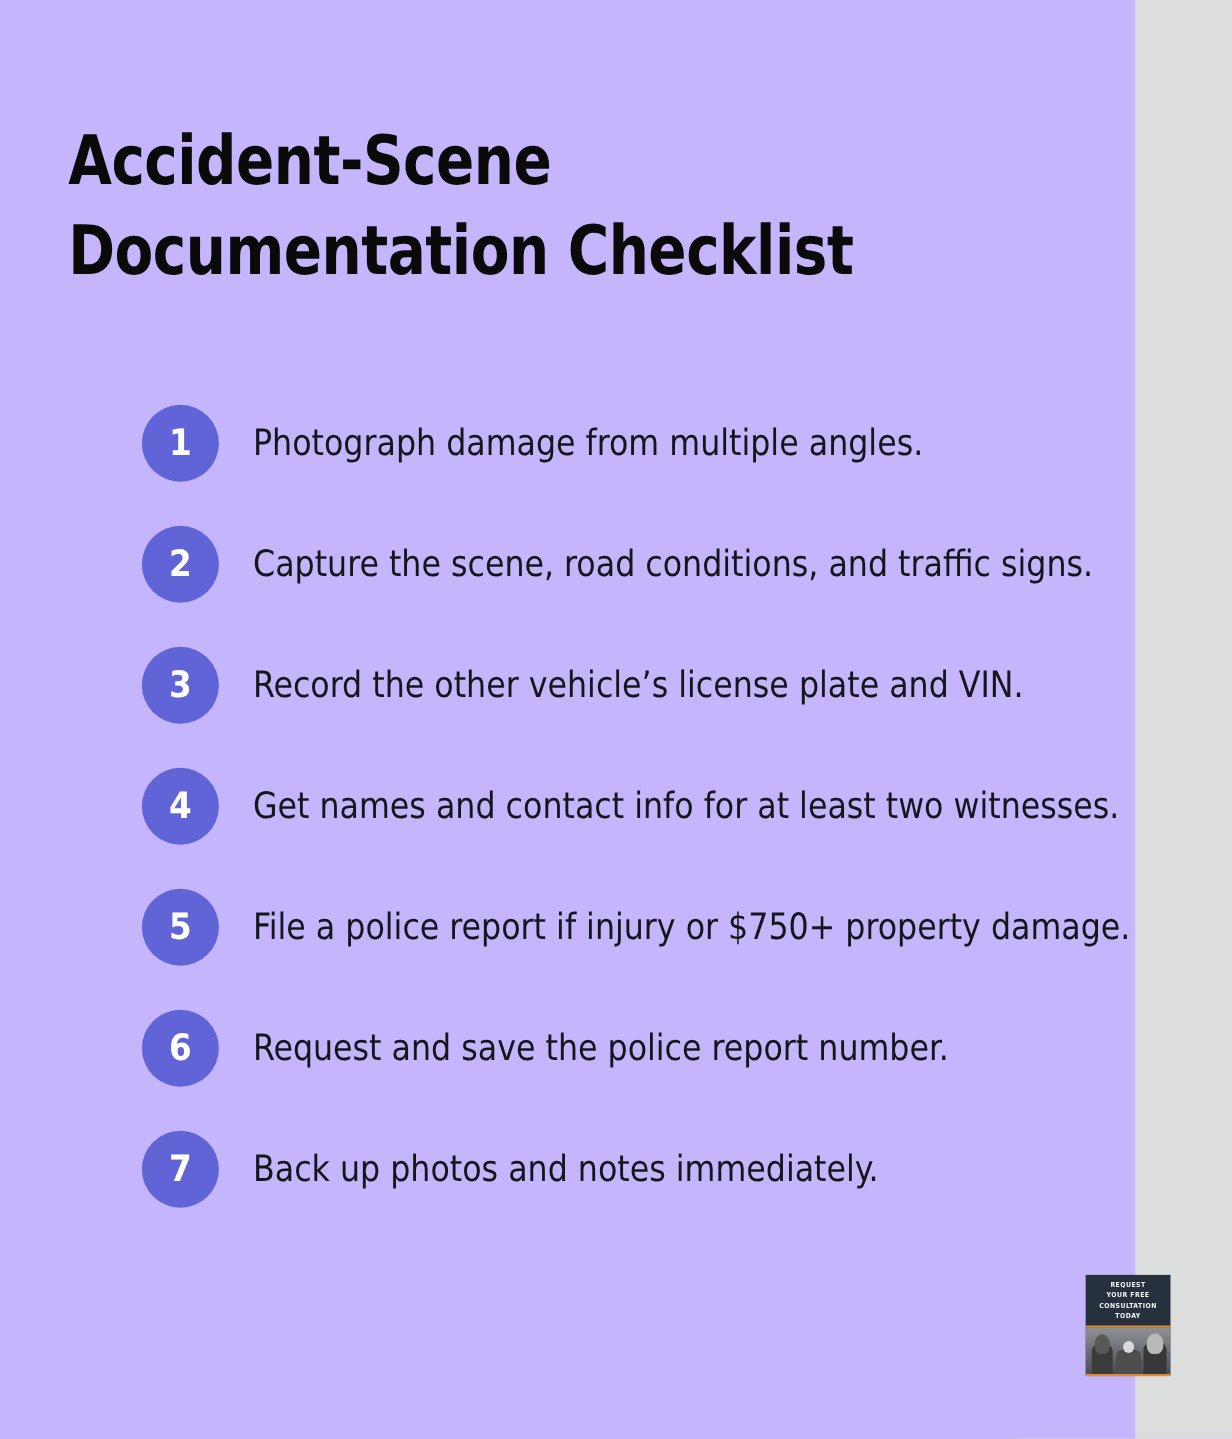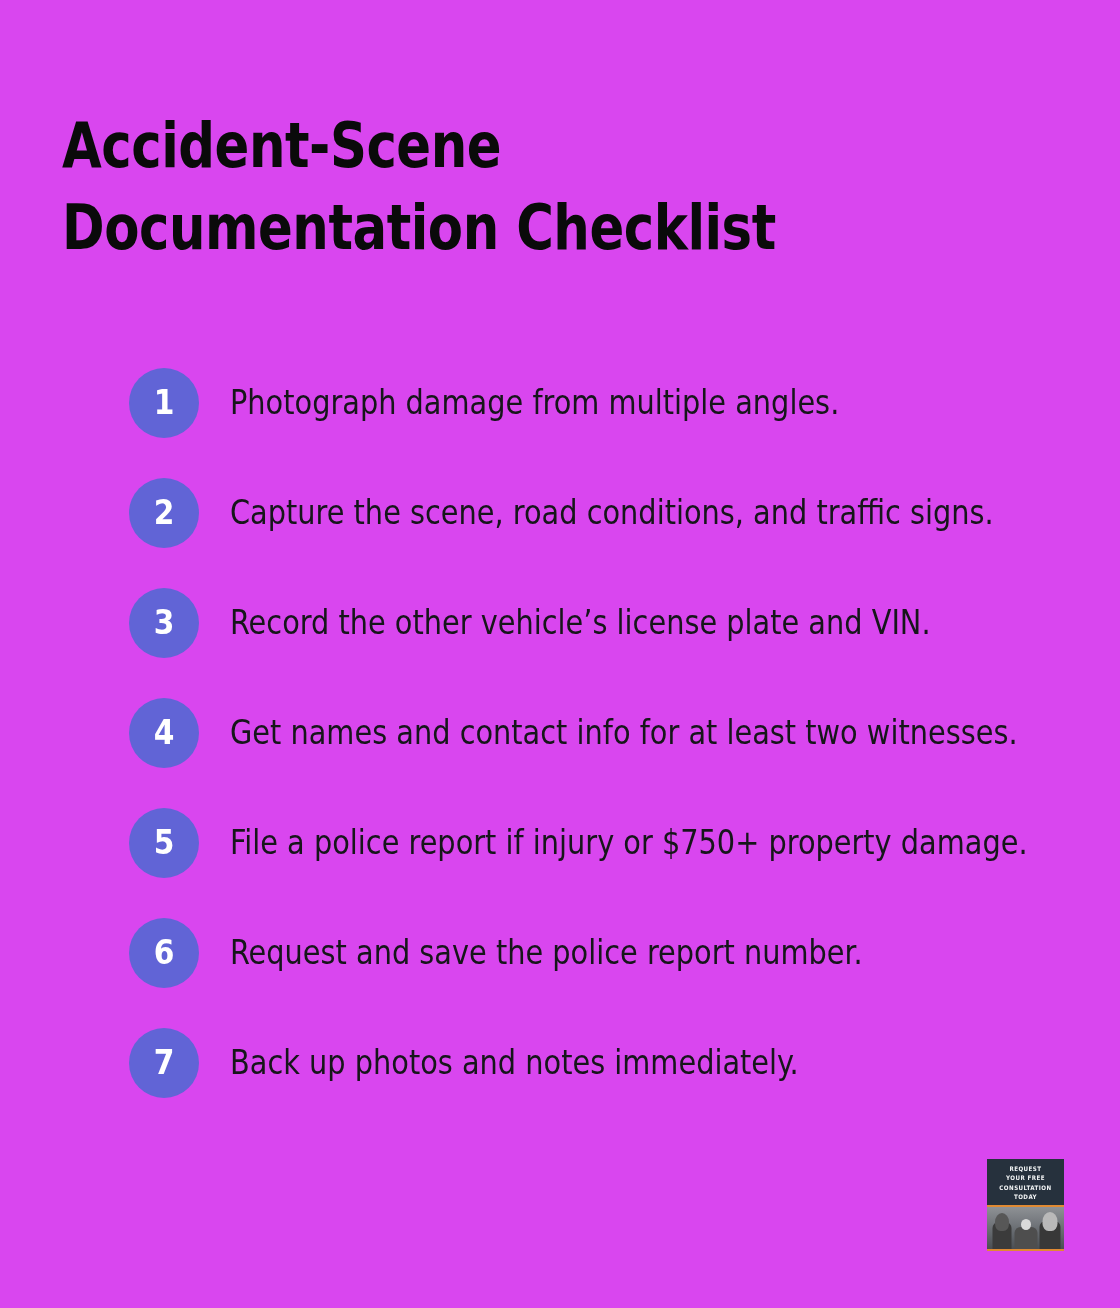--- a/index.html
+++ b/index.html
@@ -8,23 +8,23 @@
   }
   body {
     width: 1120px;
     height: 1308px;
     background: #dcdedd;
     font-family: "Liberation Sans", sans-serif;
     overflow: hidden;
   }
   .page {
     position: relative;
-    width: 1120px;
+    width: 1032px;
     height: 1308px;
-    background: #d946ef;
+    background: #c4b5fd;
     box-sizing: border-box;
   }
 
   
   .title-block {
     position: absolute;
     left: 62px;
     top: 105px;
     width: 900px;
   }

